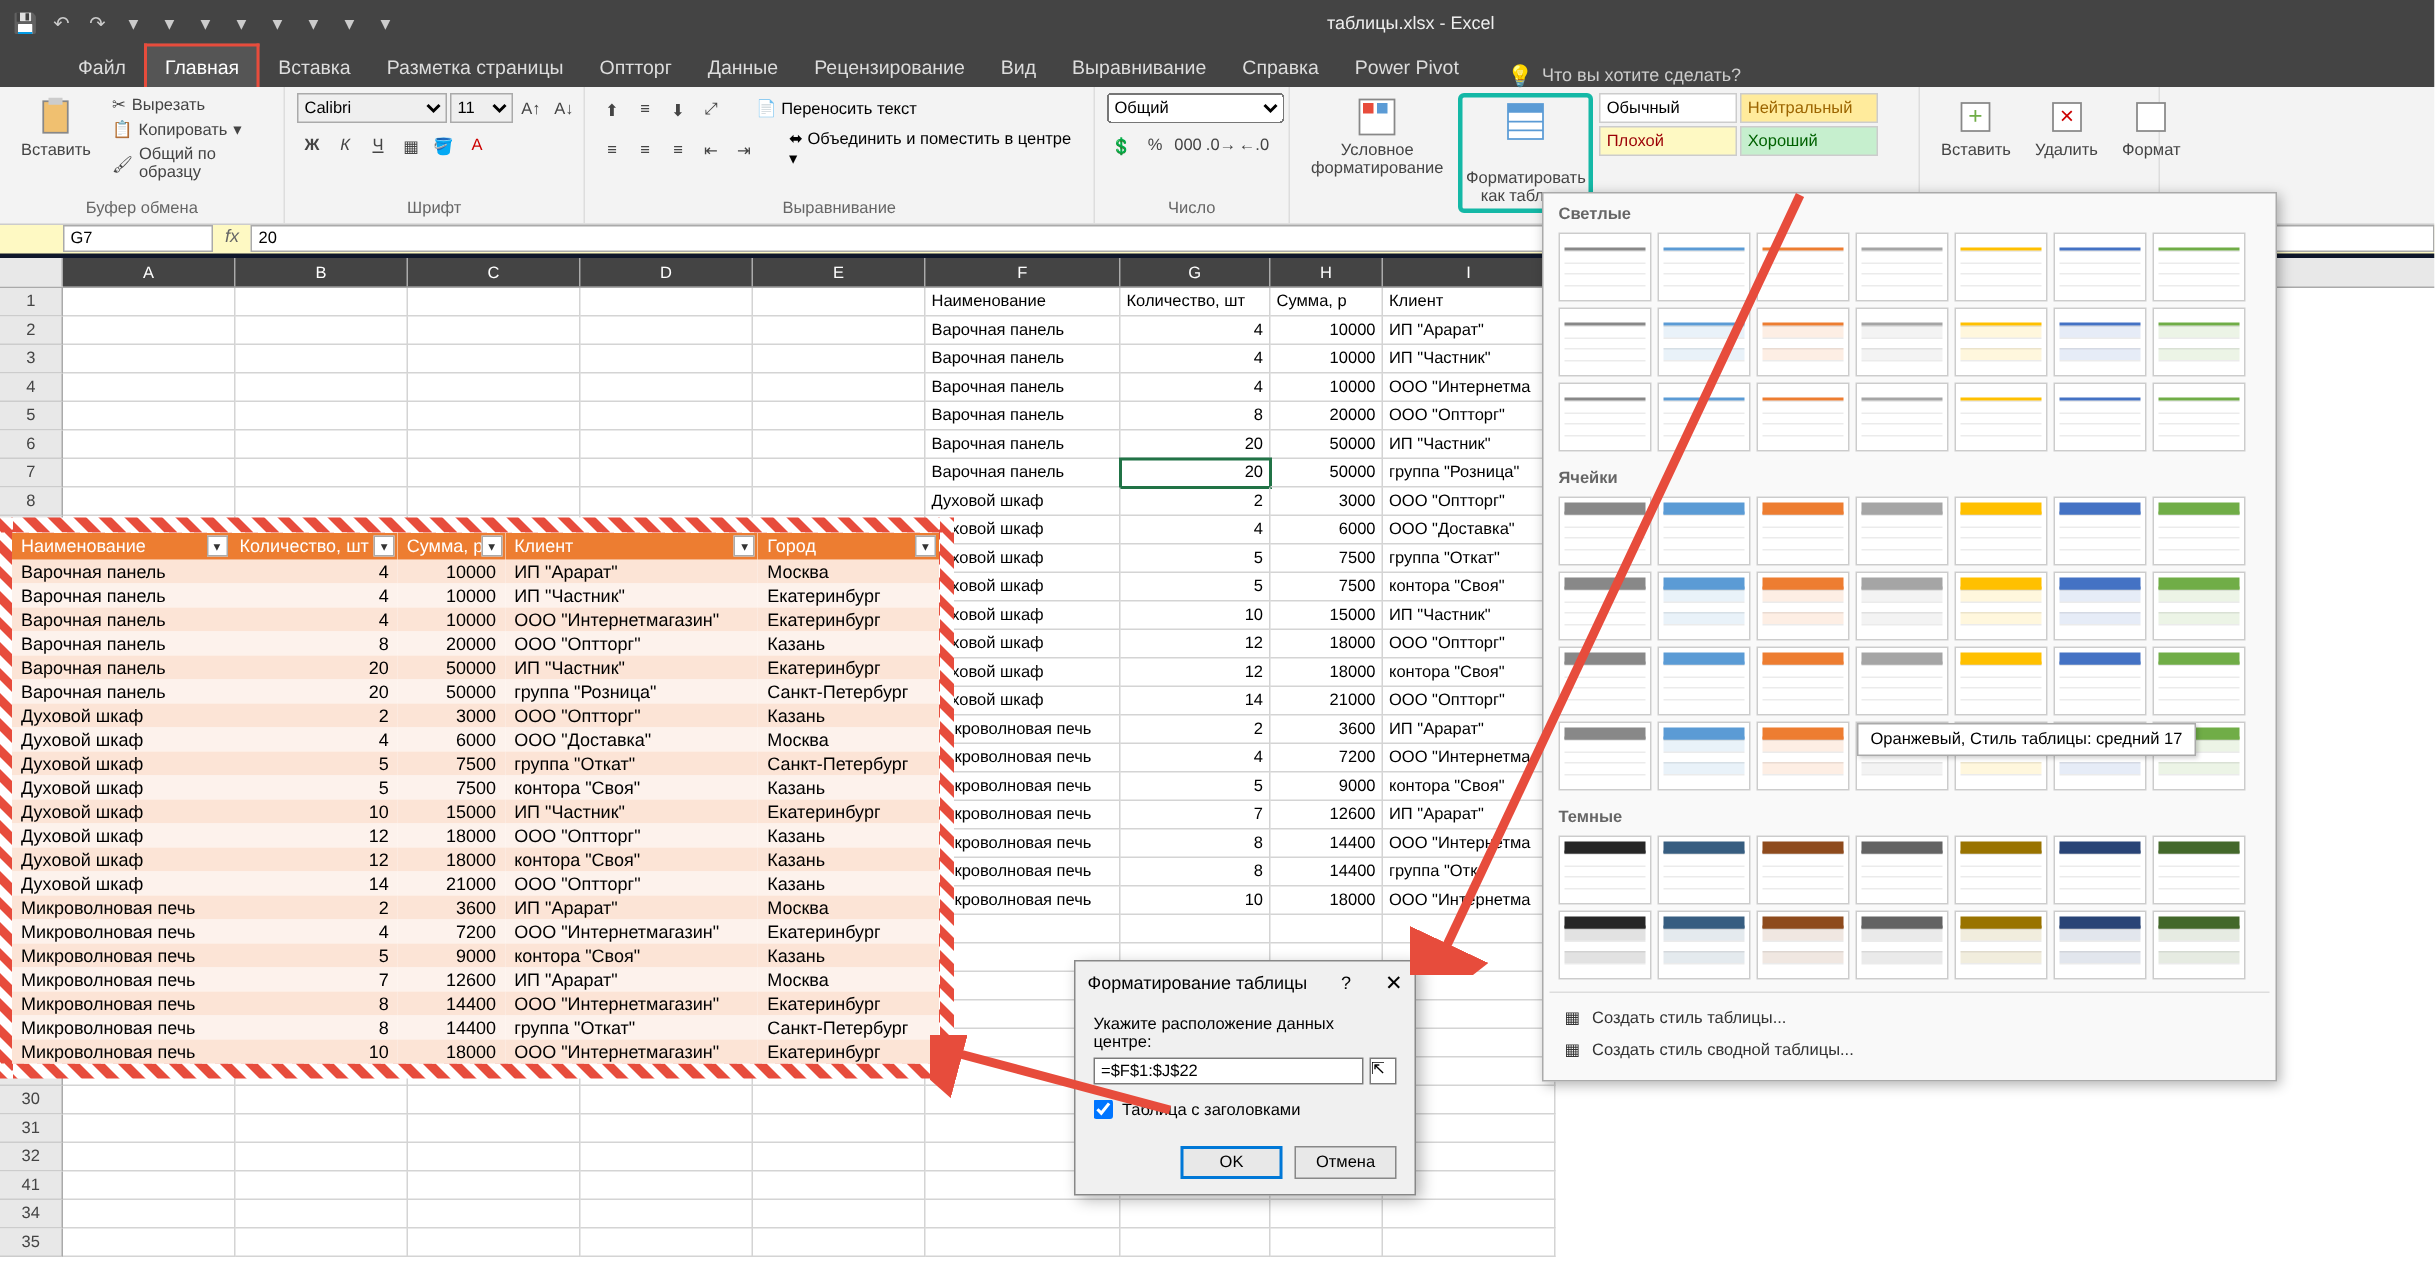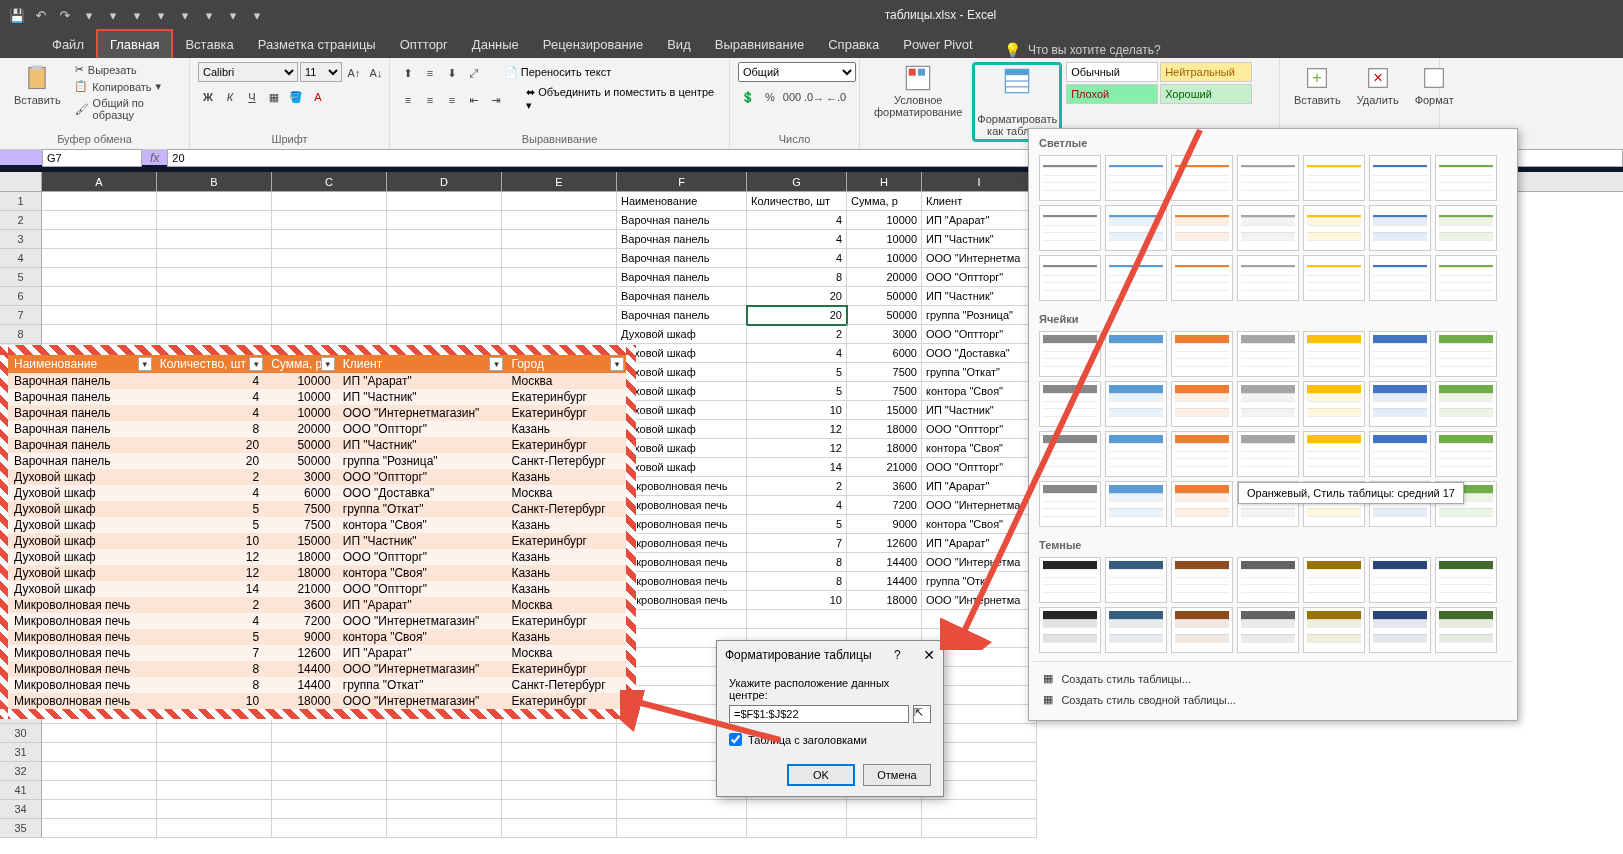--- a/index.html
+++ b/index.html
@@ -30,27 +30,27 @@
 .font-sel { display: flex; gap: 2px; }
 .font-sel select, .font-sel input { height: 20px; font-size: 11px; border: 1px solid #aaa; }
 .btn-row { display: flex; gap: 2px; margin-top: 2px; }
 .btn-row span { width: 20px; height: 18px; border: 1px solid transparent; display: inline-flex; align-items: center; justify-content: center; font-size: 11px; color: #444; cursor: pointer; }
 
 .styles-block { display: flex; flex-direction: column; gap: 2px; }
 .styles-row { display: flex; gap: 2px; }
 .style-cell { width: 92px; height: 20px; border: 1px solid #ccc; font-size: 11px; display: flex; align-items: center; padding: 0 4px; cursor: pointer; }
 .style-normal { background: #fff; color: #000; }
 .style-neutral { background: #ffeb9c; color: #9c6500; }
-.style-bad { background: #86efac; color: #9c0006; }
+.style-bad { background: #fef9c3; color: #9c0006; }
 .style-good { background: #c6efce; color: #006100; }
 
 .format-as-table { border: 3px solid #14b8a6; border-radius: 4px; padding: 2px; gap: 16px; }
 
 
-.namebar { height: 22px; background: #c4b5fd; display: flex; align-items: center; border-bottom: 7px solid #0f172a; }
+.namebar { height: 22px; background: #fef9c3; display: flex; align-items: flex-start; border-bottom: 3px solid #0f172a; }
 .namebox { width: 100px; border: 1px solid #aaa; background: #fff; height: 18px; padding: 0 4px; margin-left: 42px; font-size: 11px; }
 .fx { margin: 0 8px; color: #666; font-style: italic; }
 .formula { flex: 1; border: 1px solid #aaa; background: #fff; height: 18px; padding: 0 4px; font-size: 11px; }
 
 
 .grid-wrap { position: relative; }
 .colheads { display: flex; height: 20px; background: #e8e8e8; border-bottom: 1px solid #aaa; }
 .corner { width: 42px; background: #e8e8e8; border-right: 1px solid #aaa; }
 .colhead { border-right: 1px solid #aaa; text-align: center; font-size: 11px; color: #444; line-height: 20px; background: #444; color: #fff; }
 .rows { }

